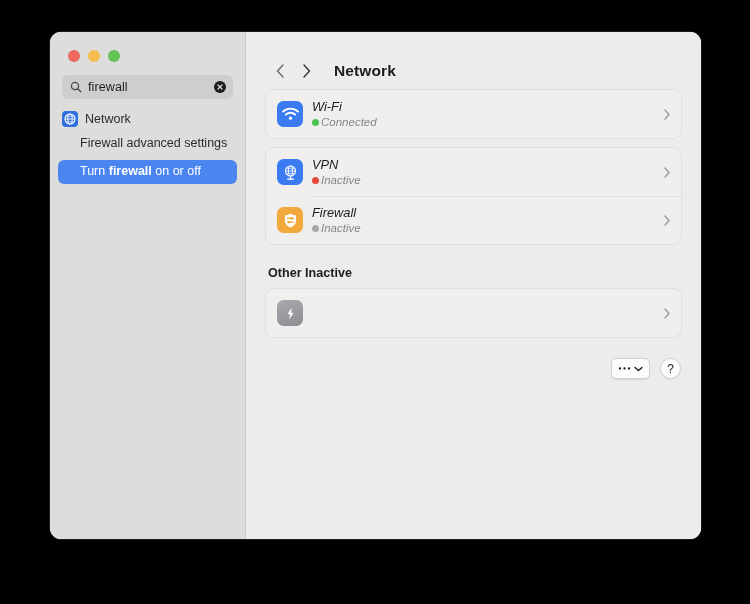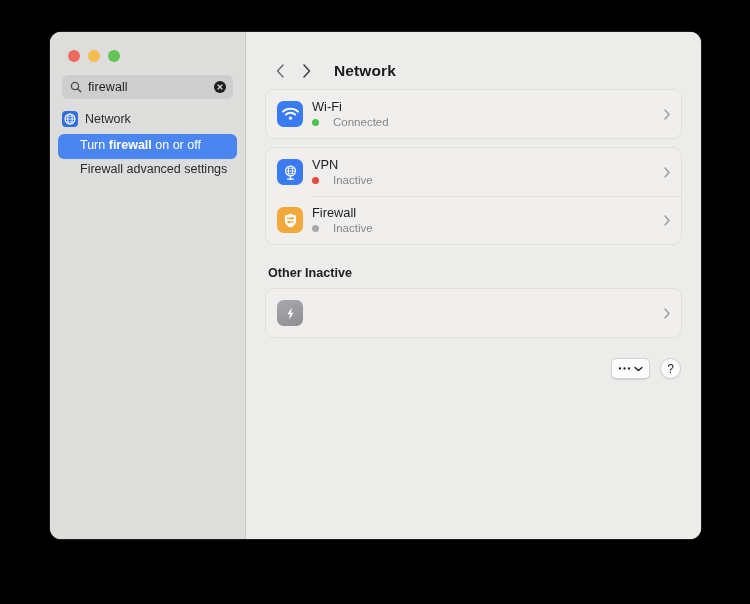--- a/index.html
+++ b/index.html
@@ -122,20 +122,21 @@
     overflow:hidden;
   }
   .card + .card { margin-top:8px; }
 
   .row {
     display:flex;
     align-items:center;
     height:48px;
     padding:0 10px 0 11px;
     position:relative;
+    font-style:italic;
   }
   .row + .row::before {
     content:"";
     position:absolute;
     left:45px; right:0; top:0;
     height:1px;
     background:#e2e1df;
   }
   .row-icon {
     width:26px; height:26px;
@@ -151,21 +152,21 @@
 
   .row-text { flex:1 1 auto; min-width:0; }
   .row-title {
     font-size:12.8px;
     color:#1d1d1f;
     line-height:15px;
   }
   .row-sub {
     display:flex;
     align-items:center;
-    gap:14px;
+    gap:2px;
     margin-top:2px;
     font-size:11.5px;
     color:#86868b;
     line-height:13px;
   }
   .dot { width:7px; height:7px; border-radius:50%; flex:0 0 auto; }
   .dot.green { background:#4cc24c; }
   .dot.red   { background:#e8483c; }
   .dot.gray  { background:#a8a8ac; }
   .row-chev { flex:0 0 auto; display:flex; align-items:center; padding-left:8px; }
@@ -247,23 +248,23 @@
             <circle cx="8" cy="8" r="5" fill="none" stroke="#ffffff" stroke-width="1.1"></circle>
             <ellipse cx="8" cy="8" rx="2.2" ry="5" fill="none" stroke="#ffffff" stroke-width="0.9"></ellipse>
             <line x1="3" y1="8" x2="13" y2="8" stroke="#ffffff" stroke-width="0.9"></line>
             <line x1="3.9" y1="5.2" x2="12.1" y2="5.2" stroke="#ffffff" stroke-width="0.7"></line>
             <line x1="3.9" y1="10.8" x2="12.1" y2="10.8" stroke="#ffffff" stroke-width="0.7"></line>
           </svg>
         </span>
         <span class="label">Network</span>
       </div>
 
+      <div class="result-item">Firewall advanced settings</div>
+
       <div class="result-item selected"><span>Turn </span><b>firewall</b><span> on or off</span></div>
-
-      <div class="result-item">Firewall advanced settings</div>
     </div>
   </div>
 
   <div class="content">
 
     <div class="navbar">
       <div class="nav-chev">
         <svg width="11" height="16" viewBox="0 0 11 16">
           <polyline points="8,2 2.5,8 8,14" fill="none" stroke="#6e6e73" stroke-width="1.5" stroke-linecap="round" stroke-linejoin="round"></polyline>
         </svg>

